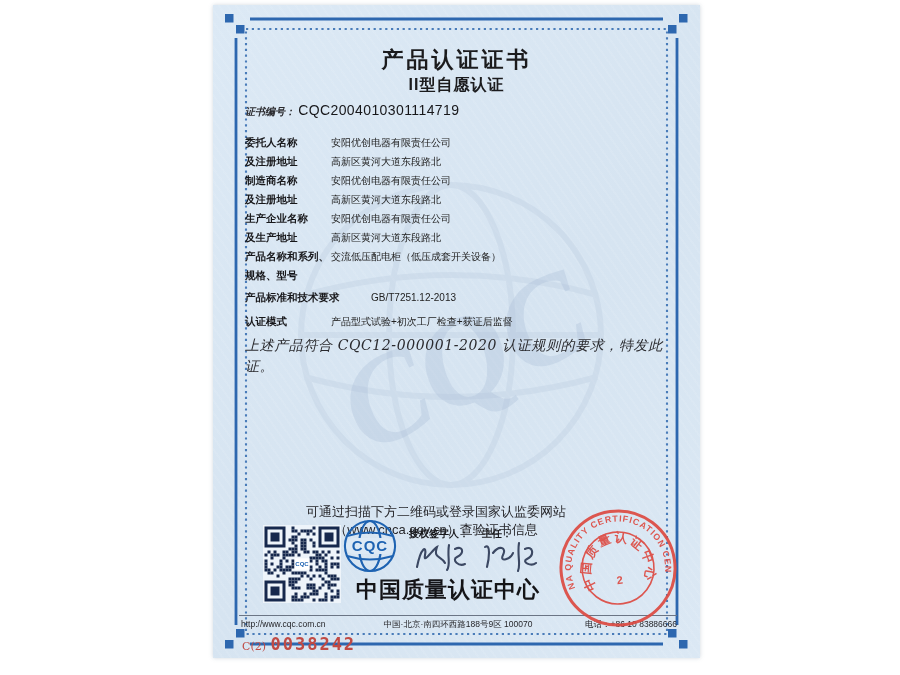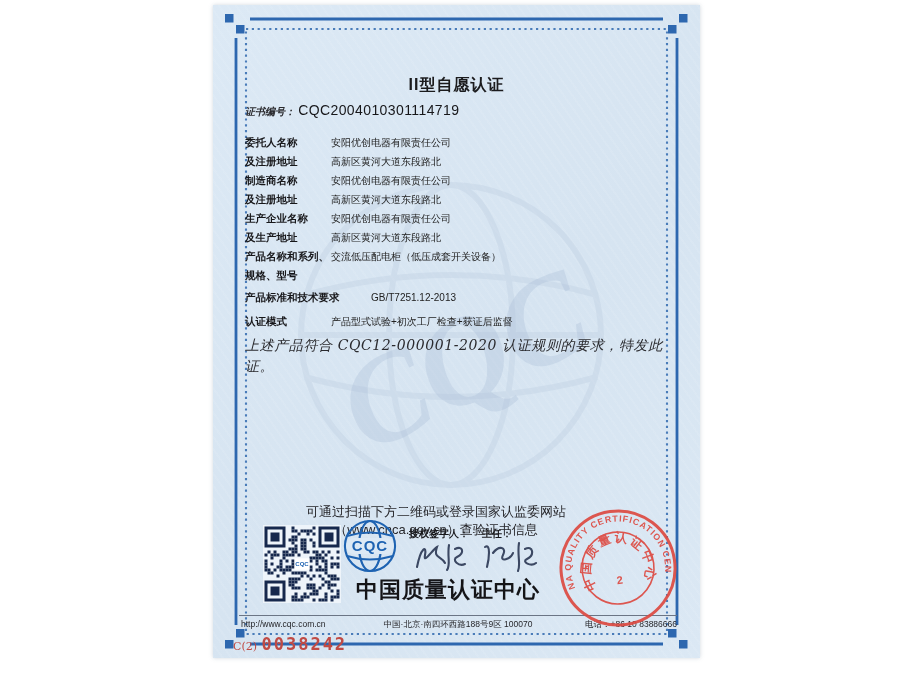--- a/index.html
+++ b/index.html
@@ -28,21 +28,21 @@
   .frow .flabel{position:absolute;left:0;top:0;width:110px;font-size:10.5px;font-weight:bold;
     color:#17171a;line-height:19px;}
   .frow .fvalue{position:absolute;left:86px;top:0;width:344px;font-size:10px;color:#222;line-height:19px;}
   .decl{position:absolute;left:32px;top:330px;width:420px;font-size:14px;line-height:21px;letter-spacing:.6px;}
   .note{position:absolute;left:58px;top:498px;width:330px;text-align:center;font-size:13px;color:#26262a;}
   .siglabels .lbl{position:absolute;font-size:10px;font-weight:bold;color:#17171a;}
   .orgname{position:absolute;left:110px;top:570px;width:250px;text-align:center;
     font-size:22px;font-weight:bold;color:#141417;letter-spacing:1px;}
   .footrule{position:absolute;left:26px;top:610px;width:438px;border-top:1px solid #6b7585;}
   .footer{position:absolute;top:614px;font-size:8.5px;color:#26262a;}
-  .serial{position:absolute;left:20px;top:629px;color:#c04a44;}
+  .serial{position:absolute;left:29px;top:629px;color:#c04a44;}
   .serial .pfx{font-family:"DejaVu Serif","Liberation Serif",serif;font-size:11px;}
   .serial .num{font-family:"DejaVu Sans Mono","Liberation Mono",monospace;font-size:17px;
     font-weight:bold;letter-spacing:2px;}
   .stamp{position:absolute;left:330px;top:488px;z-index:3;opacity:.92;}
   .qr{position:absolute;left:50px;top:520px;}
   .logo{position:absolute;left:128px;top:512px;}
   .sig{position:absolute;}
 </style>
 </head>
 <body>
@@ -74,20 +74,21 @@
         <rect x="12" y="635" width="8.5" height="8.5"></rect>
           <rect x="23" y="624" width="8.5" height="8.5"></rect>
         <rect x="466" y="635" width="8.5" height="8.5"></rect>
           <rect x="455" y="624" width="8.5" height="8.5"></rect>
       </g>
       <rect x="33" y="24" width="421" height="605" fill="none" stroke="#3a70b2" stroke-width="2.1" stroke-dasharray="2.2 3.6" opacity="0.9"></rect>
     </svg>
 
     <div class="content">
 
+      <div class="title">产品认证证书</div>
       <div class="subtitle">II型自愿认证</div>
 
       <div class="certno-row kai">
         <span class="lbl">证书编号：</span>
         <span class="val">CQC2004010301114719</span>
       </div>
 
 
       <div class="frow" style="top:128px">
         <div class="flabel">

